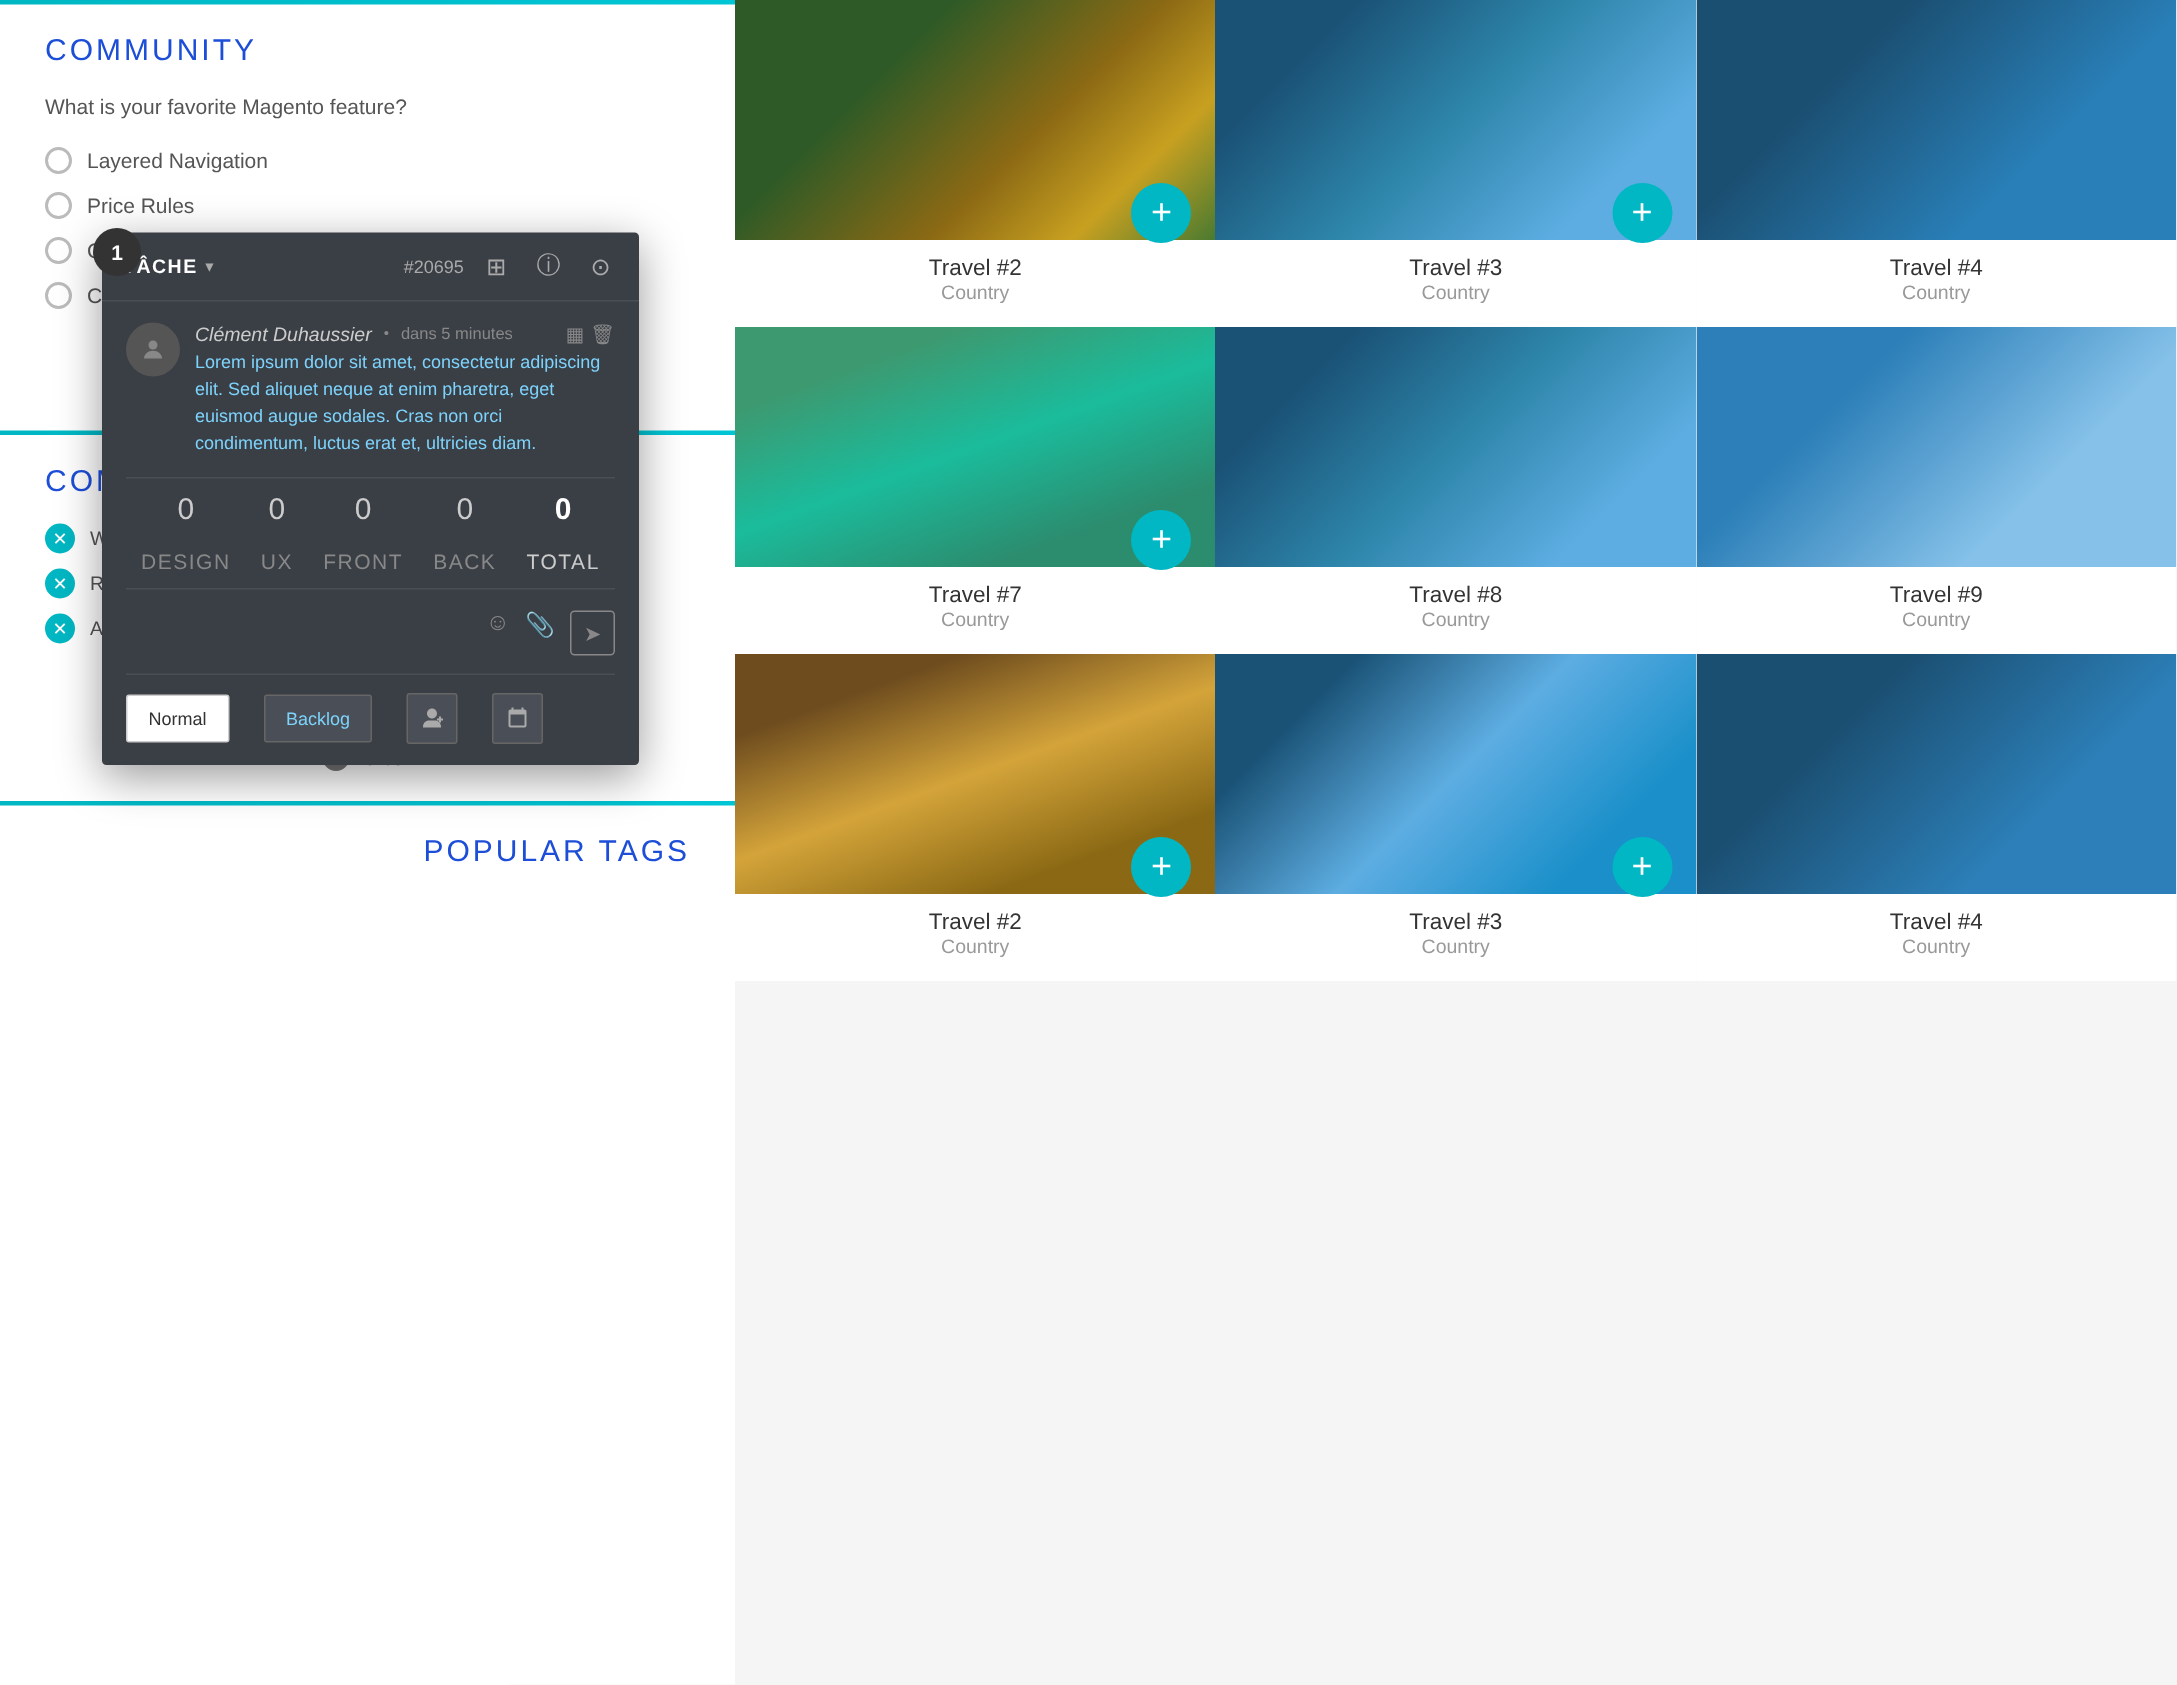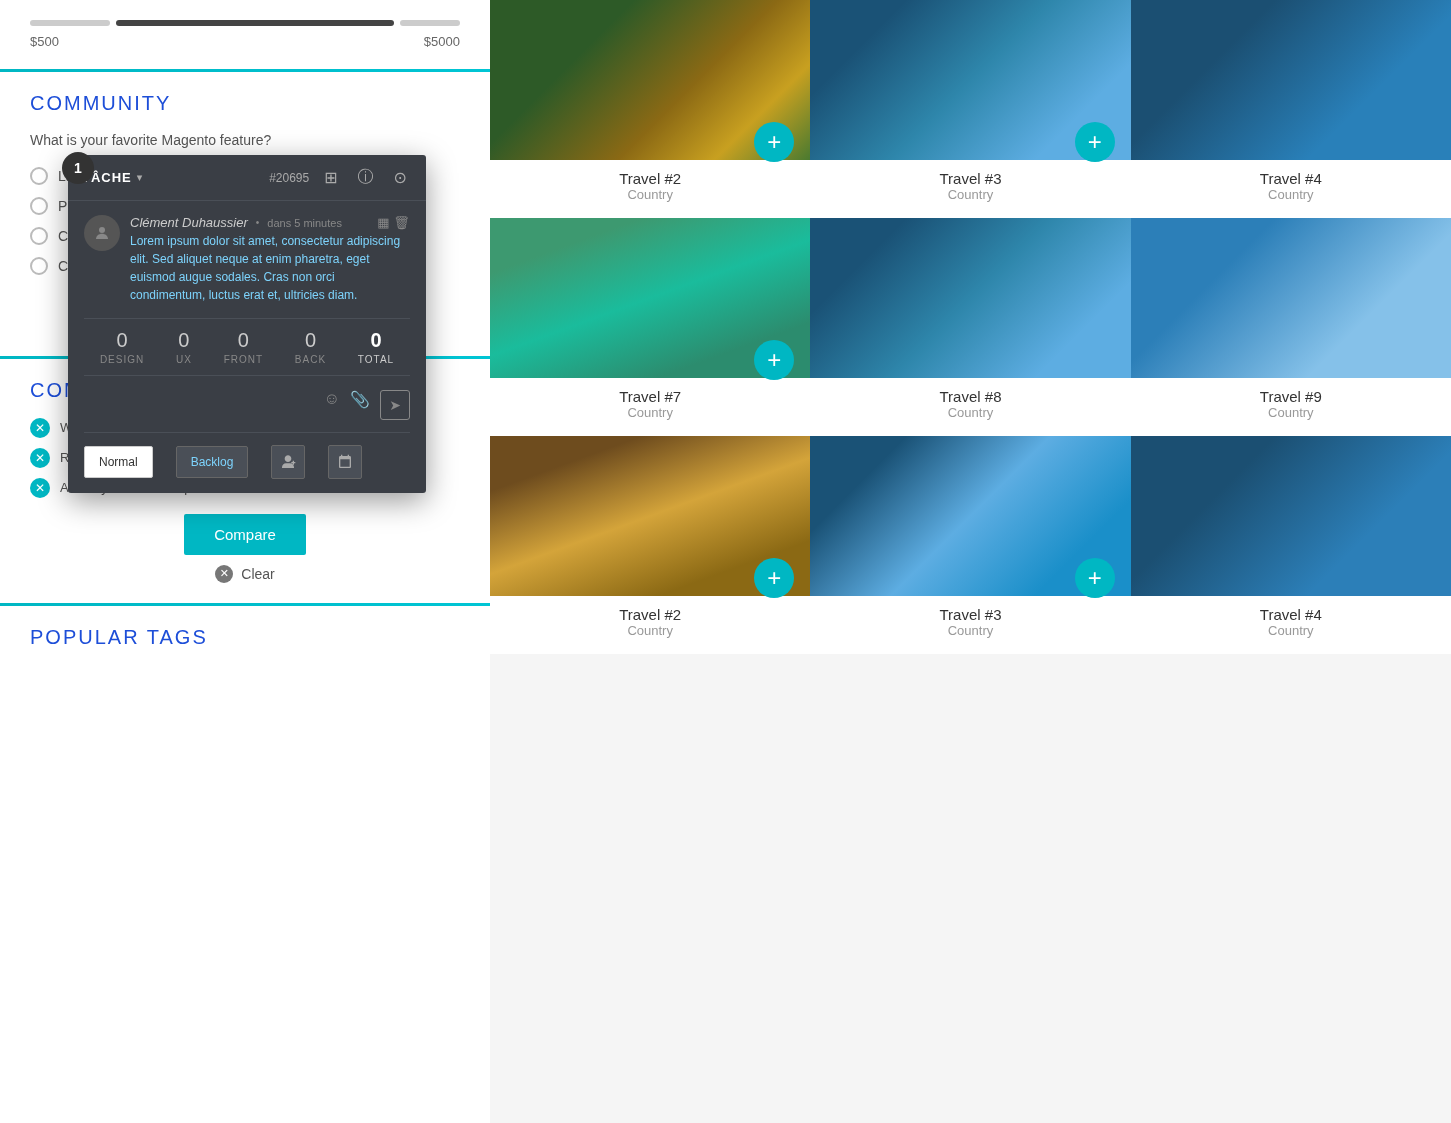--- a/index.html
+++ b/index.html
@@ -150,20 +150,21 @@
       font-size: 11px;
     }
     .clear-text {
       font-size: 14px;
       color: #555;
     }
 
     
     .popular-section {
       padding: 20px 30px 0 30px;
+      text-align: right;
     }
 
     
     .main-content {
       flex: 1;
       overflow: hidden;
       position: relative;
       background: #f5f5f5;
     }
 
@@ -355,24 +356,24 @@
     .score-value {
       font-size: 20px;
       color: #ccc;
       font-weight: 300;
     }
     .score-value.bold {
       font-weight: 700;
       color: #fff;
     }
     .score-label {
-      font-size: 10px;
+      font-size: 14px;
       color: #888;
       letter-spacing: 1px;
-      margin-top: 2px;
+      margin-top: 14px;
     }
     .score-label.bold {
       color: #ccc;
     }
 
     
     .comment-input-row {
       display: flex;
       gap: 10px;
       margin-bottom: 14px;
@@ -445,31 +446,20 @@
       cursor: pointer;
     }
   </style>
 </head>
 <body>
 
 <div class="page-container">
 
   <div class="sidebar">
 
-    <div class="price-range-area">
-      <div class="price-range-slider">
-        <div style="width:80px; height:6px; background:#ccc; border-radius:3px;"></div>
-        <div style="flex:1; height:6px; background:#444; border-radius:3px;"></div>
-        <div style="width:60px; height:6px; background:#ccc; border-radius:3px;"></div>
-      </div>
-      <div class="price-labels">
-        <span>$500</span>
-        <span>$5000</span>
-      </div>
-    </div>
 
     <div class="section-divider"></div>
 
     <div class="community-section">
       <div class="section-title">COMMUNITY</div>
       <p class="community-question">What is your favorite Magento feature?</p>
       <ul class="radio-list">
         <li>
           <div class="radio-circle"></div>
           <span class="radio-label">Layered Navigation</span>

